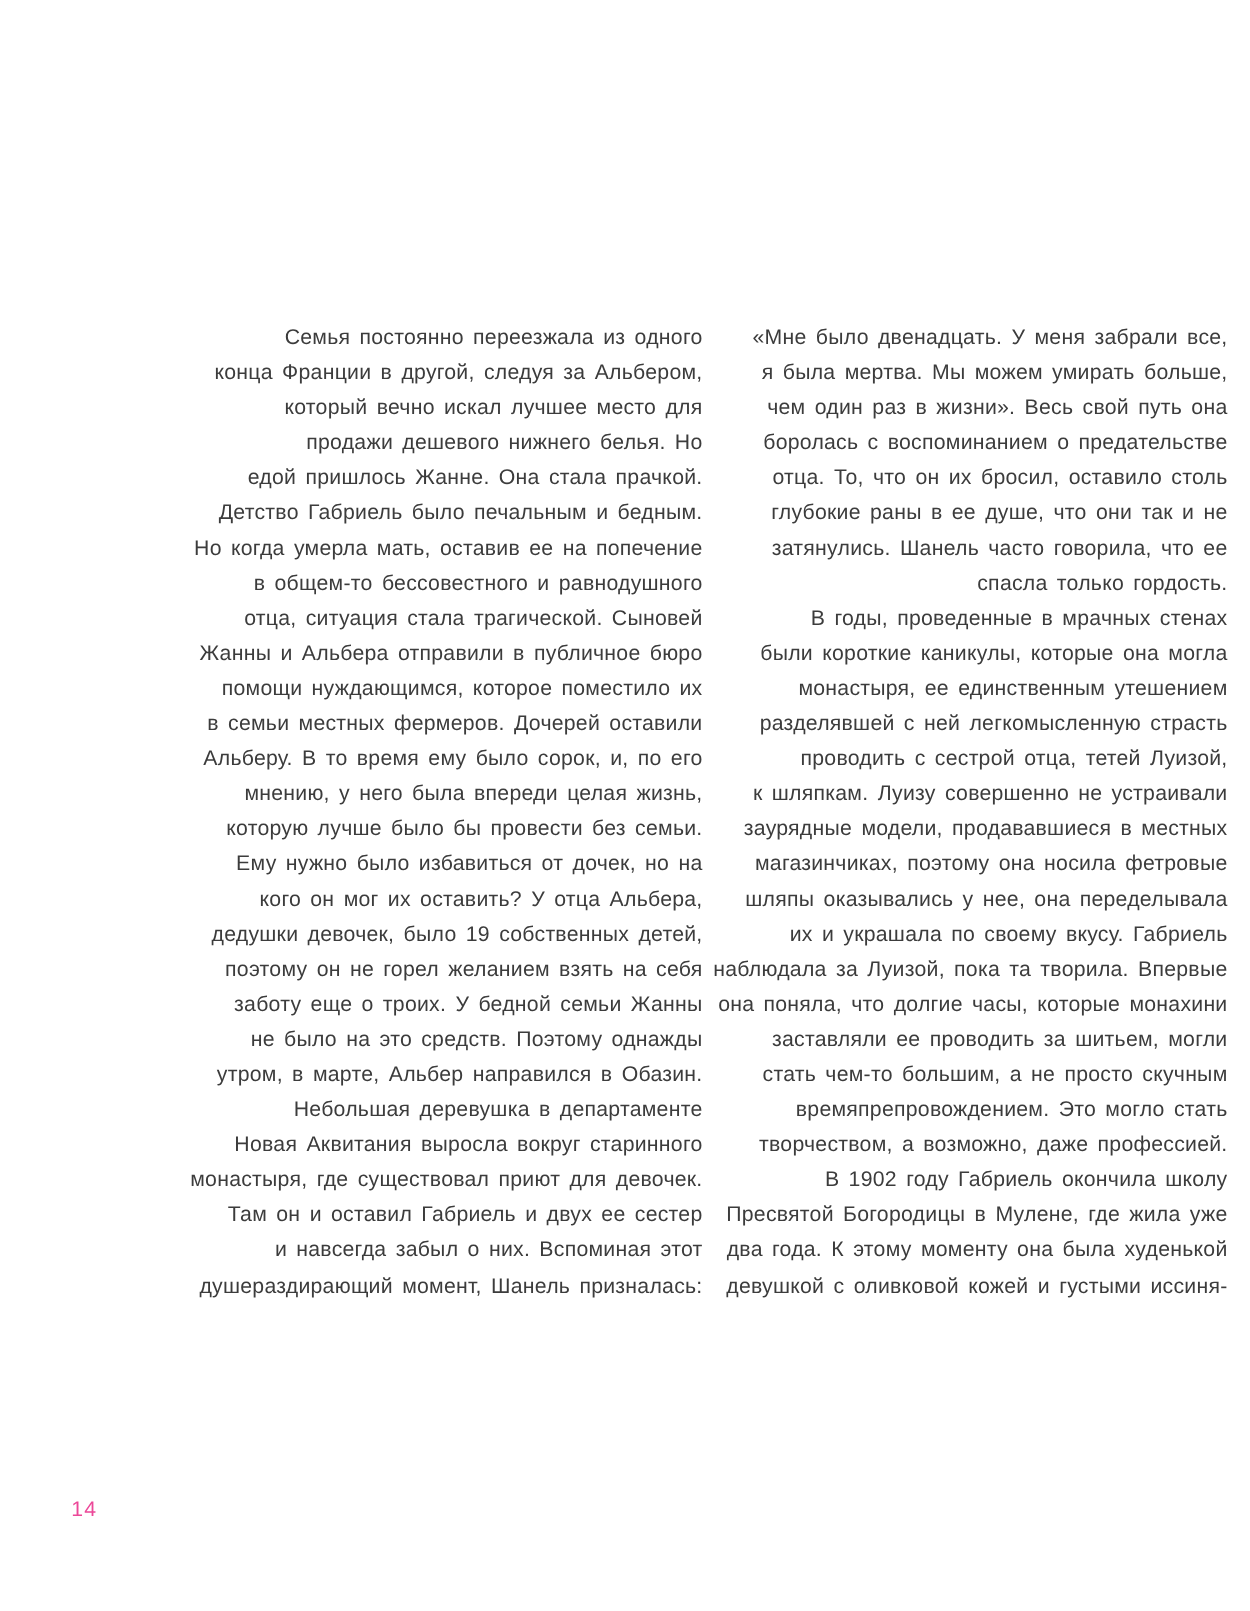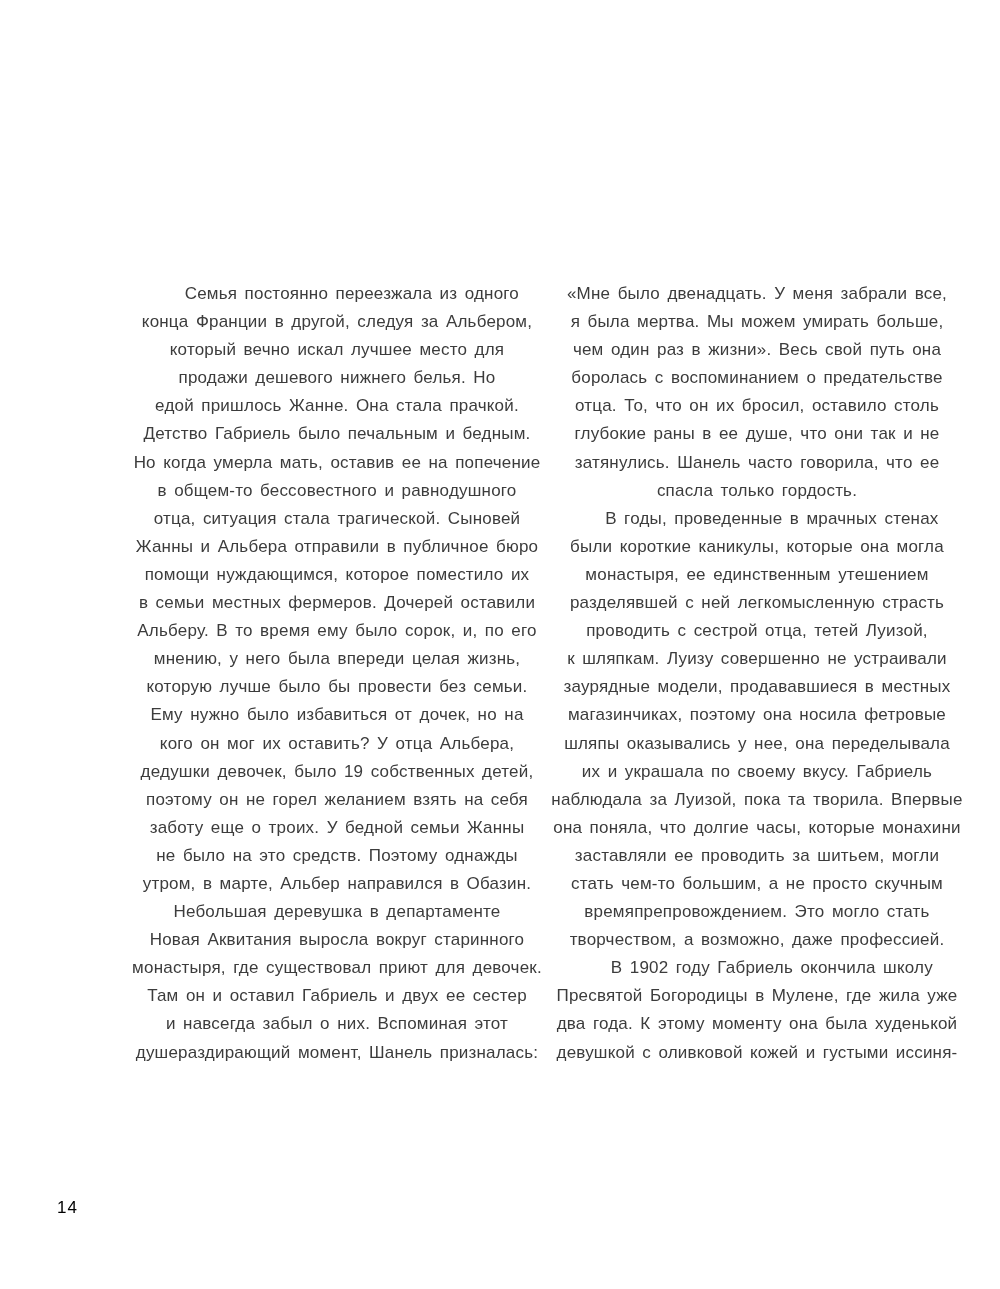--- a/index.html
+++ b/index.html
@@ -17,37 +17,36 @@
     color: #3c3c3c;
   }
   .column {
     position: absolute;
     top: 256px;
     width: 450px;
     font-size: 17px;
     line-height: 28.1px;
     letter-spacing: 0.2px;
     word-spacing: 2.5px;
-    text-align: center;
-    margin-top: 24px;
+    text-align: right;
   }
   .column-left  { left: 112px; }
   .column-right { left: 532px; }
   .text-line {
     white-space: pre-wrap;   
     height: 28.1px;
   }
   .page-number {
     position: absolute;
     left: 57px;
     top: 1196px;
     font-size: 17px;
     line-height: 24px;
     letter-spacing: 1px;
-    color: #000000;
+    color: #ec4899;
   }
 </style>
 </head>
 <body>
 
 <div class="page">
 
   <div class="column column-left">
       <div class="text-line">    Семья постоянно переезжала из одного</div>
       <div class="text-line">конца Франции в другой, следуя за Альбером,</div>

